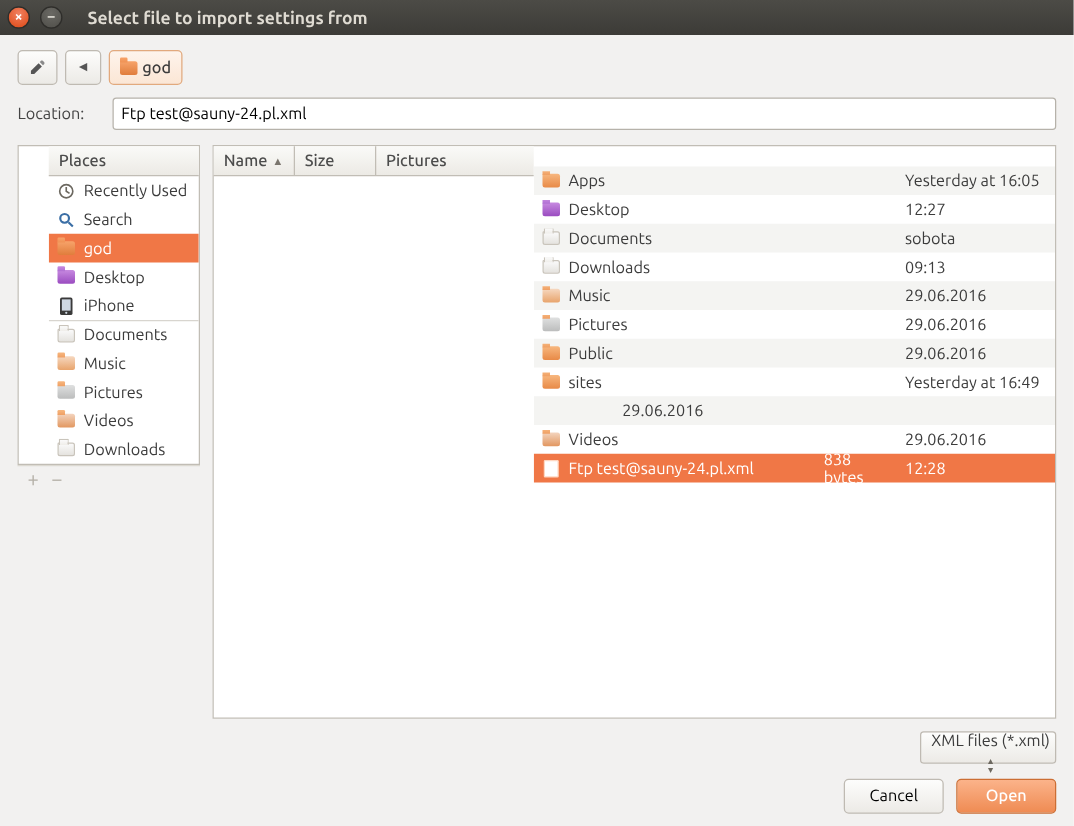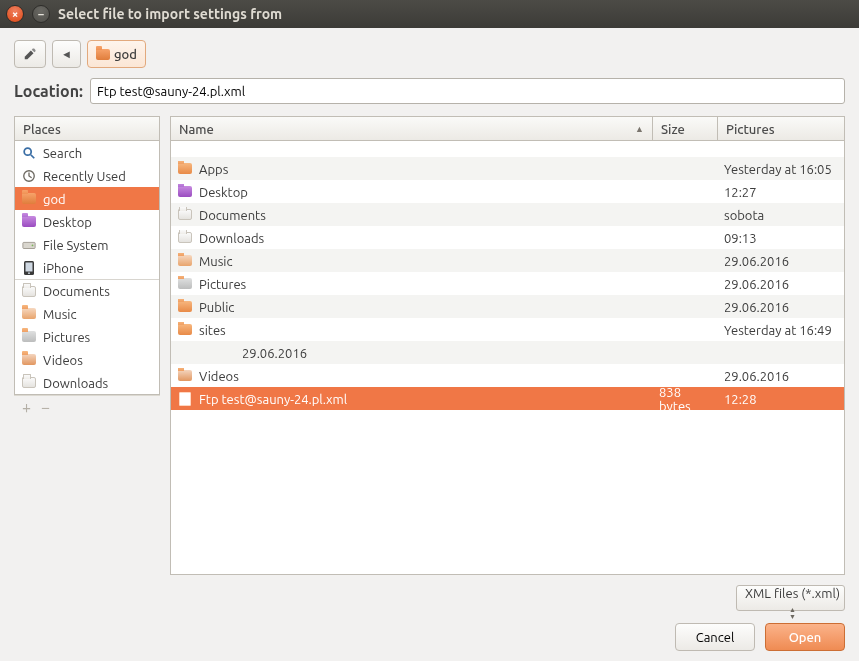--- a/index.html
+++ b/index.html
@@ -28,21 +28,21 @@
     background: radial-gradient(circle at 50% 30%, #6a6964, #4f4e49);
     border: 1px solid #2e2d2a;
     color: #e6e3db;
     font-size: 11px;
     line-height: 1;
   }
   .tb-btn.close {
     background: radial-gradient(circle at 50% 30%, #f08060, #dd4814);
     color: #fff;
   }
-  .tb-title { margin-left: 0; font-size: 14px; }
+  .tb-title { margin-left: 12px; font-size: 14px; }
 
   .content {
     padding: 12px 14px 10px 14px;
     display: flex;
     flex-direction: column;
     height: calc(661px - 28px);
   }
 
   .toolbar {
     display: flex; align-items: center; gap: 6px; margin-bottom: 10px;
@@ -69,36 +69,37 @@
   .folder-icon-sm::before{
     content:""; position:absolute; top:-3px; left:0; width:6px; height:4px;
     background: linear-gradient(#f7a36a, #ef9254);
     border-radius: 1px 1px 0 0;
   }
 
   .loc-row {
     display: flex; align-items: center; gap: 10px;
     margin-bottom: 12px;
   }
-  .loc-label { font-size: 16px; color: #444; width: 66px; font-weight: bold; }
+  .loc-label { font-size: 13px; color: #444; width: 66px; }
   .loc-input {
     flex: 1; height: 26px; border: 1px solid #b6b2aa;
     border-radius: 3px; background: #fff; padding: 0 6px;
     font-size: 13px; font-family: inherit;
   }
 
   .main-split {
     display: flex; gap: 10px;
     flex: 1; min-height: 0;
   }
 
   .places {
     width: 146px; display: flex; flex-direction: column;
     border: 1px solid #c1bdb5;
     background: #fff;
+    padding-left: 24px;
   }
   .places-header, .files-header {
     background: linear-gradient(#fafaf8, #eceae5);
     border-bottom: 1px solid #c1bdb5;
     height: 24px; display: flex; align-items: center;
     font-size: 13px; color: #4c4c4c;
     padding: 0 8px;
     font-weight: 500;
   }
   .files-header { padding: 0; }
@@ -114,21 +115,21 @@
     display:flex; align-items:center; gap:6px;
     padding: 3px 6px; height: 23px;
     font-size: 13px;
     white-space: nowrap; overflow: hidden; text-overflow: ellipsis;
   }
   .place-item.sel { background: #f07746; color: #fff; }
   .place-item.sep-above { border-top: 1px solid #d8d5cf; }
   .p-icon { width:16px; height:16px; display:inline-flex; align-items:center; justify-content:center; flex:none; }
 
   .files {
-    flex: 1; display: flex; flex-direction: column;
+    flex: 1; display: flex; flex-direction: row;
     border: 1px solid #c1bdb5; background: #fff;
     min-height: 0;
   }
   .files-body { flex:1; overflow:auto;margin-top:16px; }
   .file-row {
     display:flex; align-items:center; height:23px; font-size:13px;
   }
   .file-row:nth-child(odd){ background: #f4f4f2; }
   .file-row.sel { background: #f07746; color: #fff; }
   .file-row .c-name { flex:1; display:flex; align-items:center; gap:6px; padding: 0 6px; overflow:hidden; }
@@ -231,55 +232,46 @@
 
   <div class="main-split">
 
     <div style="display:flex;flex-direction:column;">
       <div class="places">
         <div class="places-header">Places</div>
         <div class="places-list" id="places-list">
             <div class="place-item">
               <span class="p-icon">
                 <svg width="14" height="14" viewBox="0 0 16 16">
+                  <circle cx="8" cy="8" r="6" fill="none" stroke="#6c6860" stroke-width="1.5"></circle>
+                  <path d="M8 4v4l3 2" fill="none" stroke="#6c6860" stroke-width="1.5"></path>
+                </svg>
+              </span>
+              <span>Recently Used</span>
+            </div>
+            <div class="place-item">
+              <span class="p-icon">
+                <svg width="14" height="14" viewBox="0 0 16 16">
                   <circle cx="6.5" cy="6.5" r="4" fill="none" stroke="#3a6ea5" stroke-width="2"></circle>
                   <line x1="10" y1="10" x2="14" y2="14" stroke="#3a6ea5" stroke-width="2"></line>
                 </svg>
               </span>
               <span>Search</span>
             </div>
-            <div class="place-item">
-              <span class="p-icon">
-                <svg width="14" height="14" viewBox="0 0 16 16">
-                  <circle cx="8" cy="8" r="6" fill="none" stroke="#6c6860" stroke-width="1.5"></circle>
-                  <path d="M8 4v4l3 2" fill="none" stroke="#6c6860" stroke-width="1.5"></path>
-                </svg>
-              </span>
-              <span>Recently Used</span>
-            </div>
             <div class="place-item sel">
               <span class="p-icon">
                 <span class="folder-icon-sm"></span>
               </span>
               <span>god</span>
             </div>
             <div class="place-item">
               <span class="p-icon">
                 <span class="folder-icon purple" style="width:14px;height:11px;"></span>
               </span>
               <span>Desktop</span>
-            </div>
-            <div class="place-item">
-              <span class="p-icon">
-                <svg width="14" height="14" viewBox="0 0 16 16">
-                  <rect x="1" y="5" width="14" height="7" rx="1" fill="#d9d6ce" stroke="#9a958b"></rect>
-                  <circle cx="12" cy="8.5" r="1" fill="#7db35b"></circle>
-                </svg>
-              </span>
-              <span>File System</span>
             </div>
             <div class="place-item">
               <span class="p-icon">
                 <svg width="12" height="16" viewBox="0 0 12 16">
                   <rect x="1" y="1" width="10" height="14" rx="1.5" fill="#3a3a3a"></rect>
                   <rect x="2.5" y="2.5" width="7" height="9" fill="#cfd8e2"></rect>
                   <circle cx="6" cy="13.2" r="0.9" fill="#cfd8e2"></circle>
                 </svg>
               </span>
               <span>iPhone</span>

